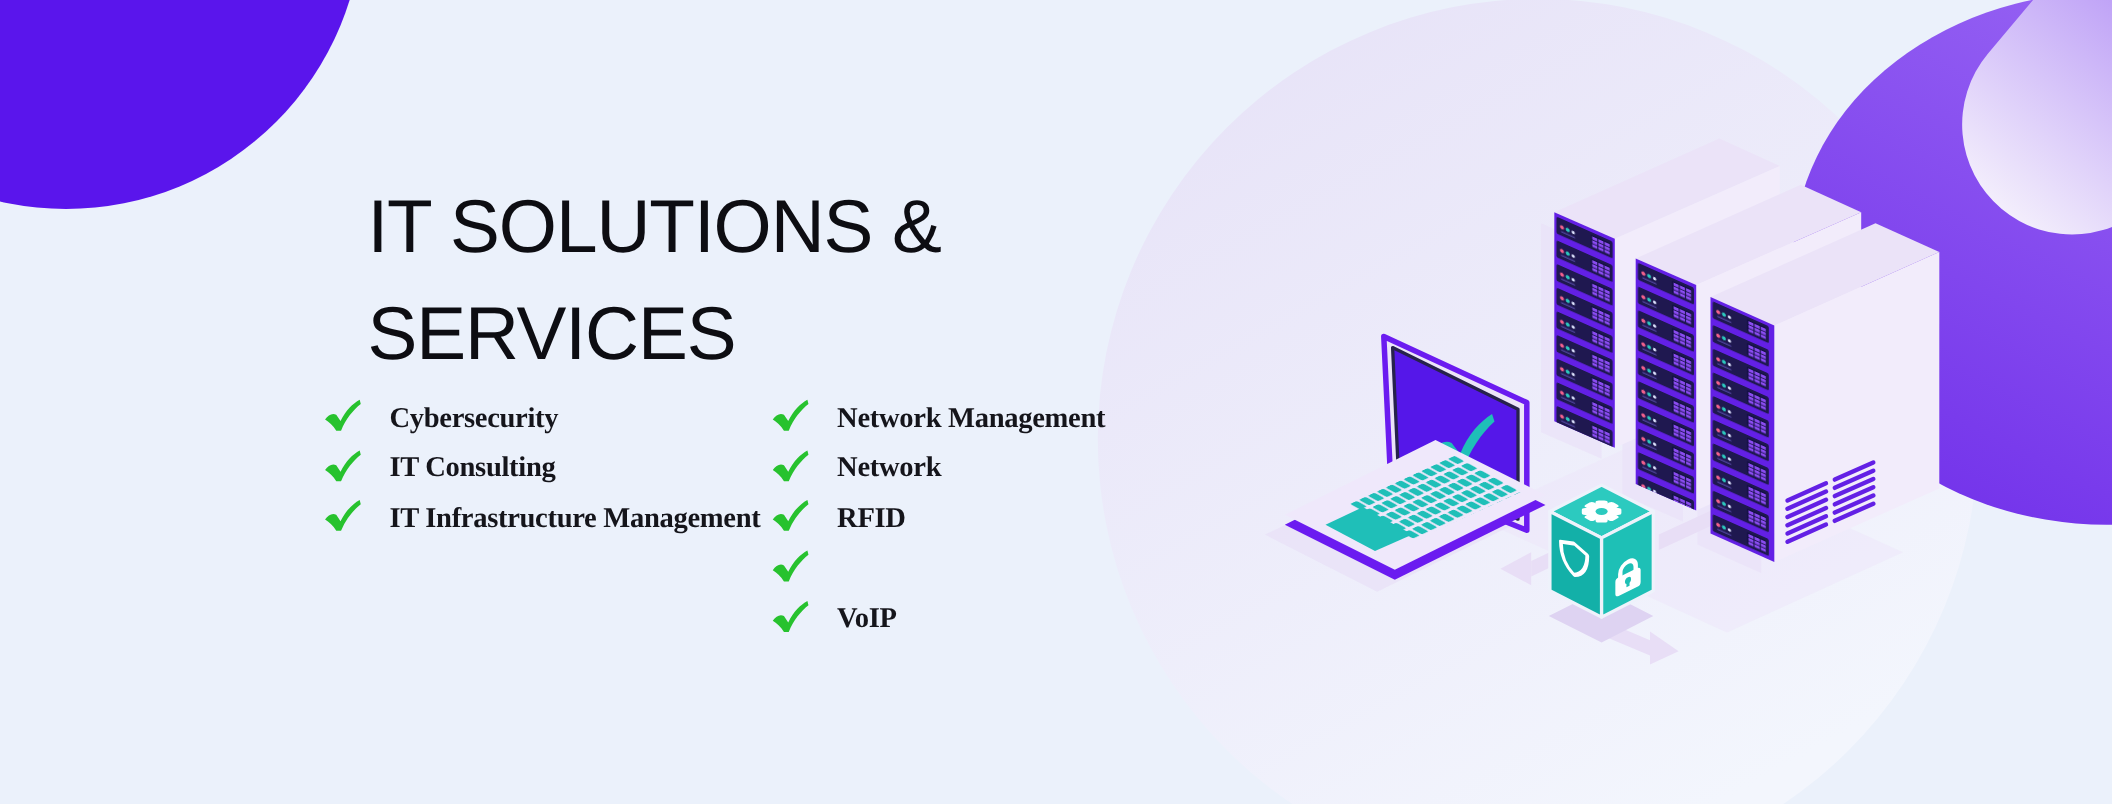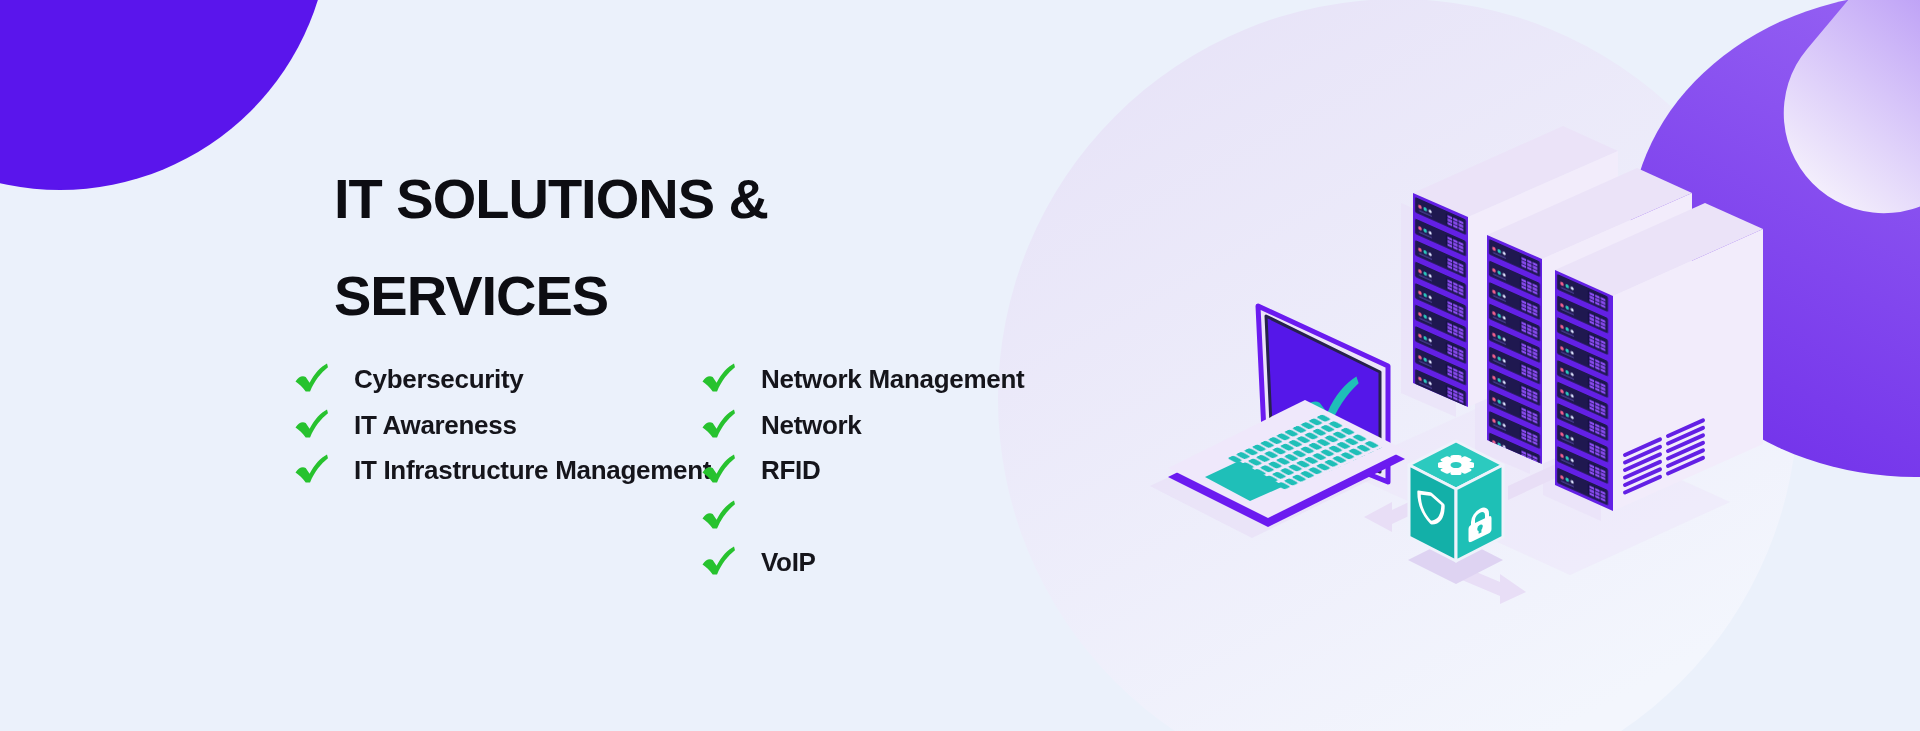--- a/index.html
+++ b/index.html
@@ -10,28 +10,28 @@
   }
   
   .circle-tl{
     position:absolute; left:-210px; top:-350px; width:540px; height:540px;
     border-radius:50%; background:var(--accent-purple,#5a15ec);
   }
   
   .headline{
     position:absolute; left:334px; top:112px;
     color:var(--title-color,#0d0d12);
-    font-weight:700; font-size:56px; line-height:97px; letter-spacing:-1px;
+    font-weight:400; font-size:68px; line-height:97px; letter-spacing:-1px;
   }
   .headline span{display:block; white-space:nowrap;}
   
   .services{
     position:absolute; left:293px; top:357px; display:flex;
   }
-  .services ul{list-style:none; margin:0; padding:0;}
+  .services ul{list-style:none; margin:0; padding:0;font-family:Liberation Serif, serif;}
   .services ul.col-0{width:407px;}
   .services li{
     display:flex; align-items:center; height:45.6px; white-space:nowrap;
   }
   .check{width:37px; height:31px; margin-right:24px; flex:0 0 auto; transform:translateY(-2px);}
   .svc-label{
     font-size:26px; font-weight:800; letter-spacing:-0.3px;
     color:var(--text-color,#15151b);
   }
   
@@ -236,21 +236,21 @@
         <li>
           <svg class="check" viewBox="0 0 37 32">
             <path d="M2 20 C5 15.5 9 13.5 12.5 15.5 L16.5 21.5 C21.5 11.5 28 5 34.5 1.5 L35.5 5.5 C28.5 11 21.5 19.5 17 30.5 L12.5 30.5 C9.5 25.5 5.5 22.5 2 20 Z" fill="#27c22e"></path>
           </svg>
           <span class="svc-label">Cybersecurity</span>
         </li>
         <li>
           <svg class="check" viewBox="0 0 37 32">
             <path d="M2 20 C5 15.5 9 13.5 12.5 15.5 L16.5 21.5 C21.5 11.5 28 5 34.5 1.5 L35.5 5.5 C28.5 11 21.5 19.5 17 30.5 L12.5 30.5 C9.5 25.5 5.5 22.5 2 20 Z" fill="#27c22e"></path>
           </svg>
-          <span class="svc-label">IT Awareness</span>
+          <span class="svc-label">IT Consulting</span>
         </li>
         <li>
           <svg class="check" viewBox="0 0 37 32">
             <path d="M2 20 C5 15.5 9 13.5 12.5 15.5 L16.5 21.5 C21.5 11.5 28 5 34.5 1.5 L35.5 5.5 C28.5 11 21.5 19.5 17 30.5 L12.5 30.5 C9.5 25.5 5.5 22.5 2 20 Z" fill="#27c22e"></path>
           </svg>
           <span class="svc-label">IT Infrastructure Management</span>
         </li>
       </ul>
     <ul class="col-1">
         <li>

